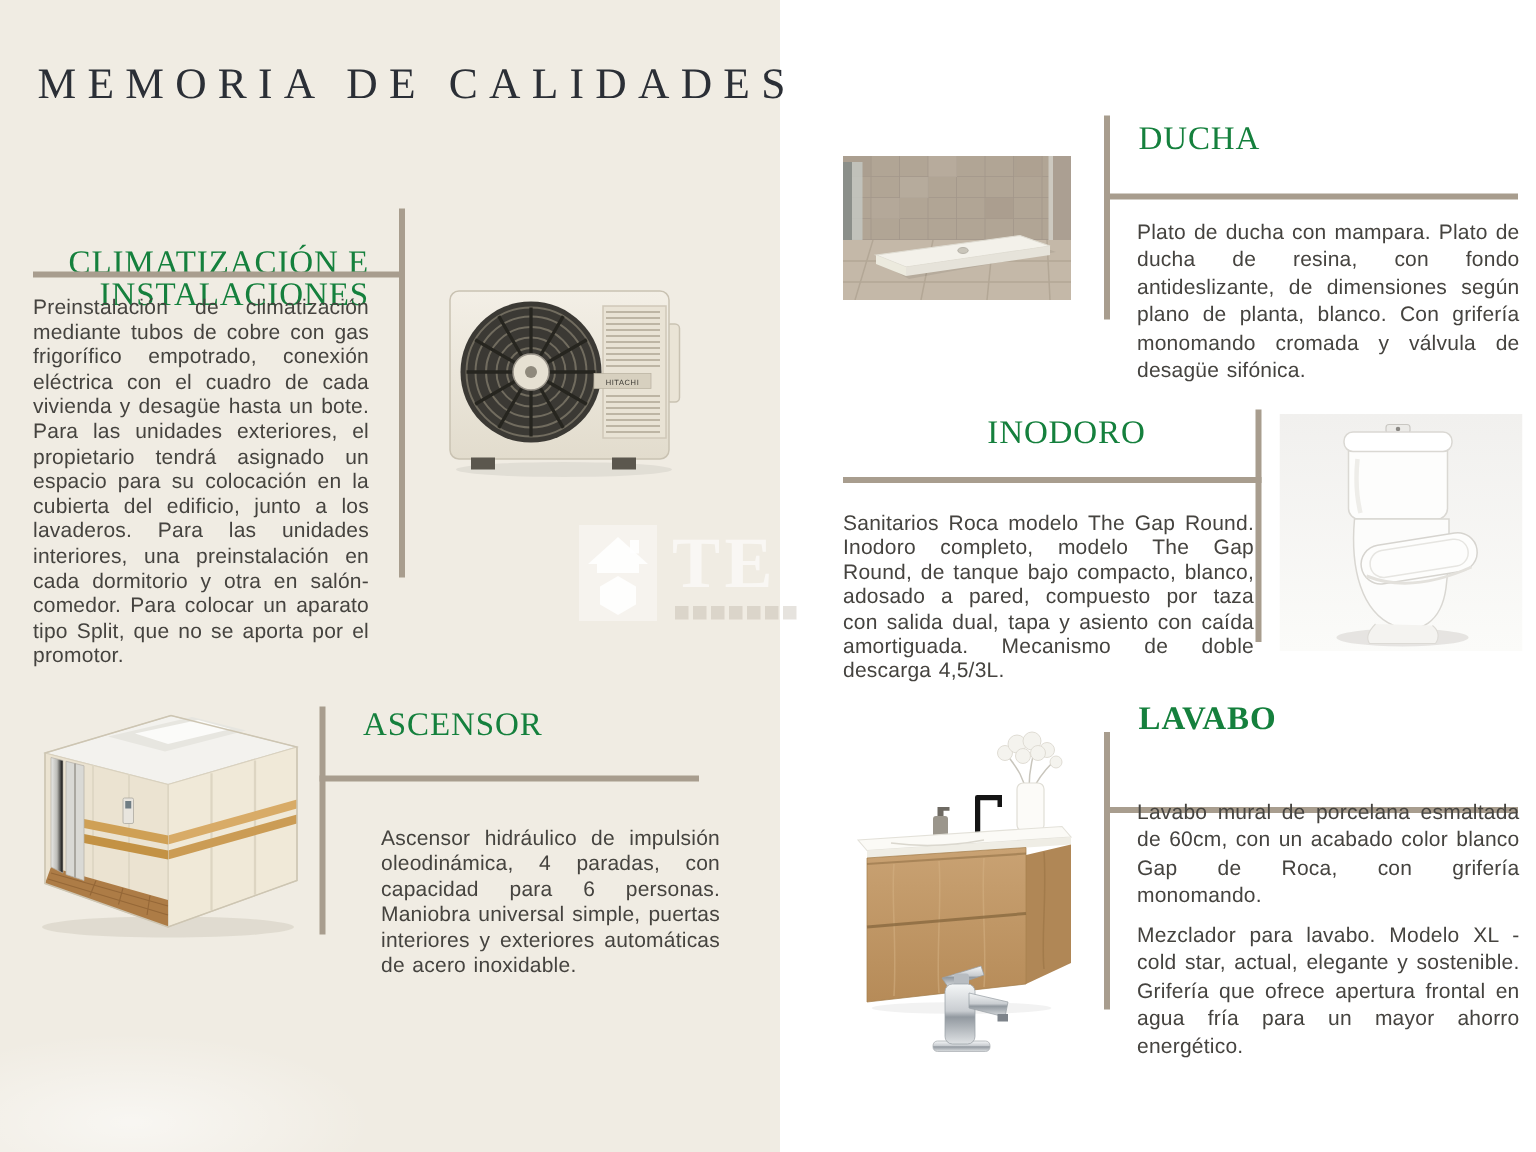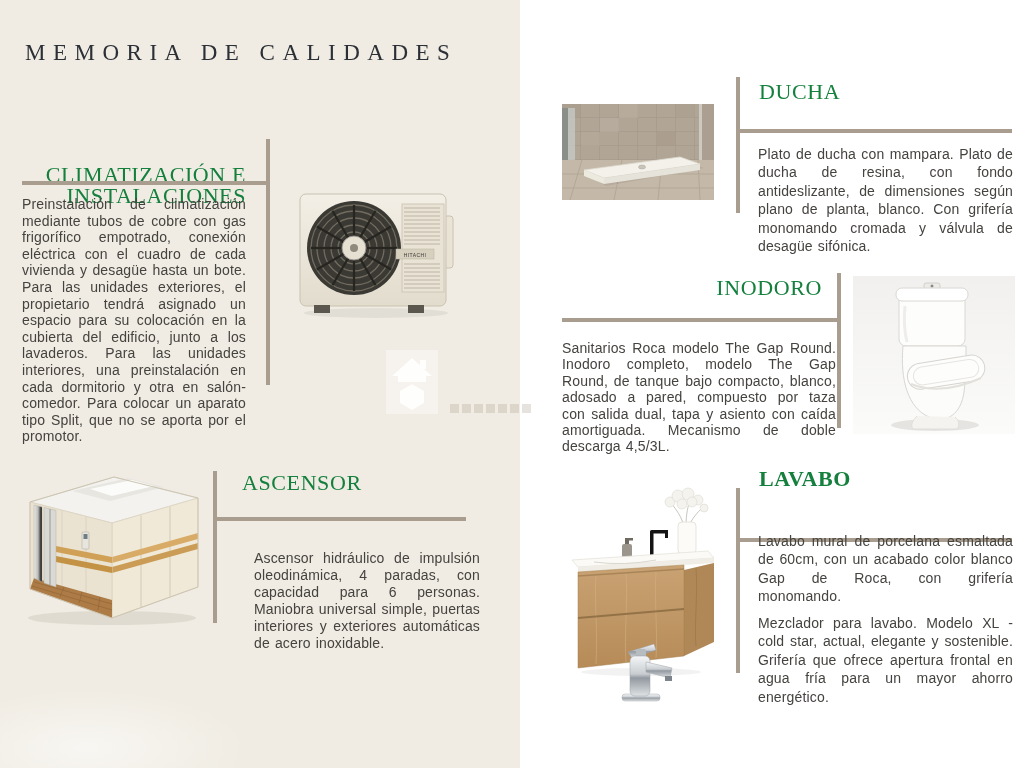--- a/index.html
+++ b/index.html
@@ -3,21 +3,21 @@
 <meta charset="utf-8">
 <style>
   html,body{margin:0;padding:0;background:#888;}
   #page{position:relative;width:1024px;height:768px;overflow:hidden;background:#f0ece3;
         font-family:"Liberation Sans",sans-serif;}
   .half{position:absolute;top:0;height:768px;}
   #half-left{left:0;width:520px;background:#f0ece3;}
   #half-right{left:520px;width:504px;background:#ffffff;}
   .sec{display:contents;}
   #title{position:absolute;left:25px;top:40px;margin:0;font-family:"Liberation Serif",serif;
-         font-weight:normal;font-size:23px;letter-spacing:7.5px;color:#2b2f36;}
+         font-weight:normal;font-size:29px;letter-spacing:7.5px;color:#2b2f36;}
   .heading{position:absolute;font-family:"Liberation Serif",serif;font-size:22px;
            line-height:21px;color:#15803d;letter-spacing:.6px;}
   .heading.right{text-align:right;}
   .vline{position:absolute;width:4px;background:#a89d8e;}
   .hline{position:absolute;height:4px;background:#a89d8e;}
   .body-text{position:absolute;font-size:14px;color:#45433f;text-align:justify;
              letter-spacing:.15px;word-spacing:1px;}
   .img-box{position:absolute;}
   .img-box svg{display:block;width:100%;height:100%;}
   
@@ -41,20 +41,21 @@
   <div id="half-right" class="half"></div>
 
   <div id="watermark">
     <div id="wm-house">
       <svg viewBox="0 0 52 64">
         <polygon points="26,8 46,26 40,26 40,32 12,32 12,26 6,26" fill="rgba(255,255,255,.85)"></polygon>
         <rect x="34" y="10" width="6" height="9" fill="rgba(255,255,255,.85)"></rect>
         <polygon points="26,34 38,41 38,53 26,60 14,53 14,41" fill="rgba(255,255,255,.85)"></polygon>
       </svg>
     </div>
+    <div id="wm-text">TEC</div>
     <div id="wm-row">
       <span></span>
         <span></span>
         <span></span>
         <span></span>
         <span></span>
         <span></span>
         <span></span>
     </div>
   </div>
@@ -224,21 +225,21 @@
       </svg>
     </div>
     <div class="vline" style="left:736px;top:77px;height:136px;"></div>
     <div class="hline" style="left:736px;top:129px;width:276px;"></div>
     <div class="heading" style="left:759px;top:81px;">DUCHA</div>
     <p class="body-text" style="left:758px;top:145px;width:255px;line-height:18.4px;margin:0;">Plato de ducha con mampara. Plato de ducha de resina, con fondo antideslizante, de dimensiones según plano de planta, blanco. Con grifería monomando cromada y válvula de desagüe sifónica.</p>
   </section>
 
   
   <section class="sec">
-    <div class="heading right" style="left:600px;top:277px;width:222px;">INODORO</div>
+    <div class="heading right" style="left:600px;top:277px;width:222px;text-align:center;">INODORO</div>
     <div class="vline" style="left:837px;top:273px;height:155px;"></div>
     <div class="hline" style="left:562px;top:318px;width:279px;"></div>
     <p class="body-text" style="left:562px;top:340px;width:274px;line-height:16.4px;margin:0;">Sanitarios Roca modelo The Gap Round. Inodoro completo, modelo The Gap Round, de tanque bajo compacto, blanco, adosado a pared, compuesto por taza con salida dual, tapa y asiento con caída amortiguada. Mecanismo de doble descarga 4,5/3L.</p>
 
     <div class="img-box" style="left:853px;top:276px;width:162px;height:158px;">
       <svg viewBox="0 0 162 158">
         <defs>
           <linearGradient id="toiletbg" x1="0" y1="0" x2="0" y2="1">
             <stop offset="0" stop-color="#f1f0ee"></stop>
               <stop offset="1" stop-color="#fbfbf9"></stop>

